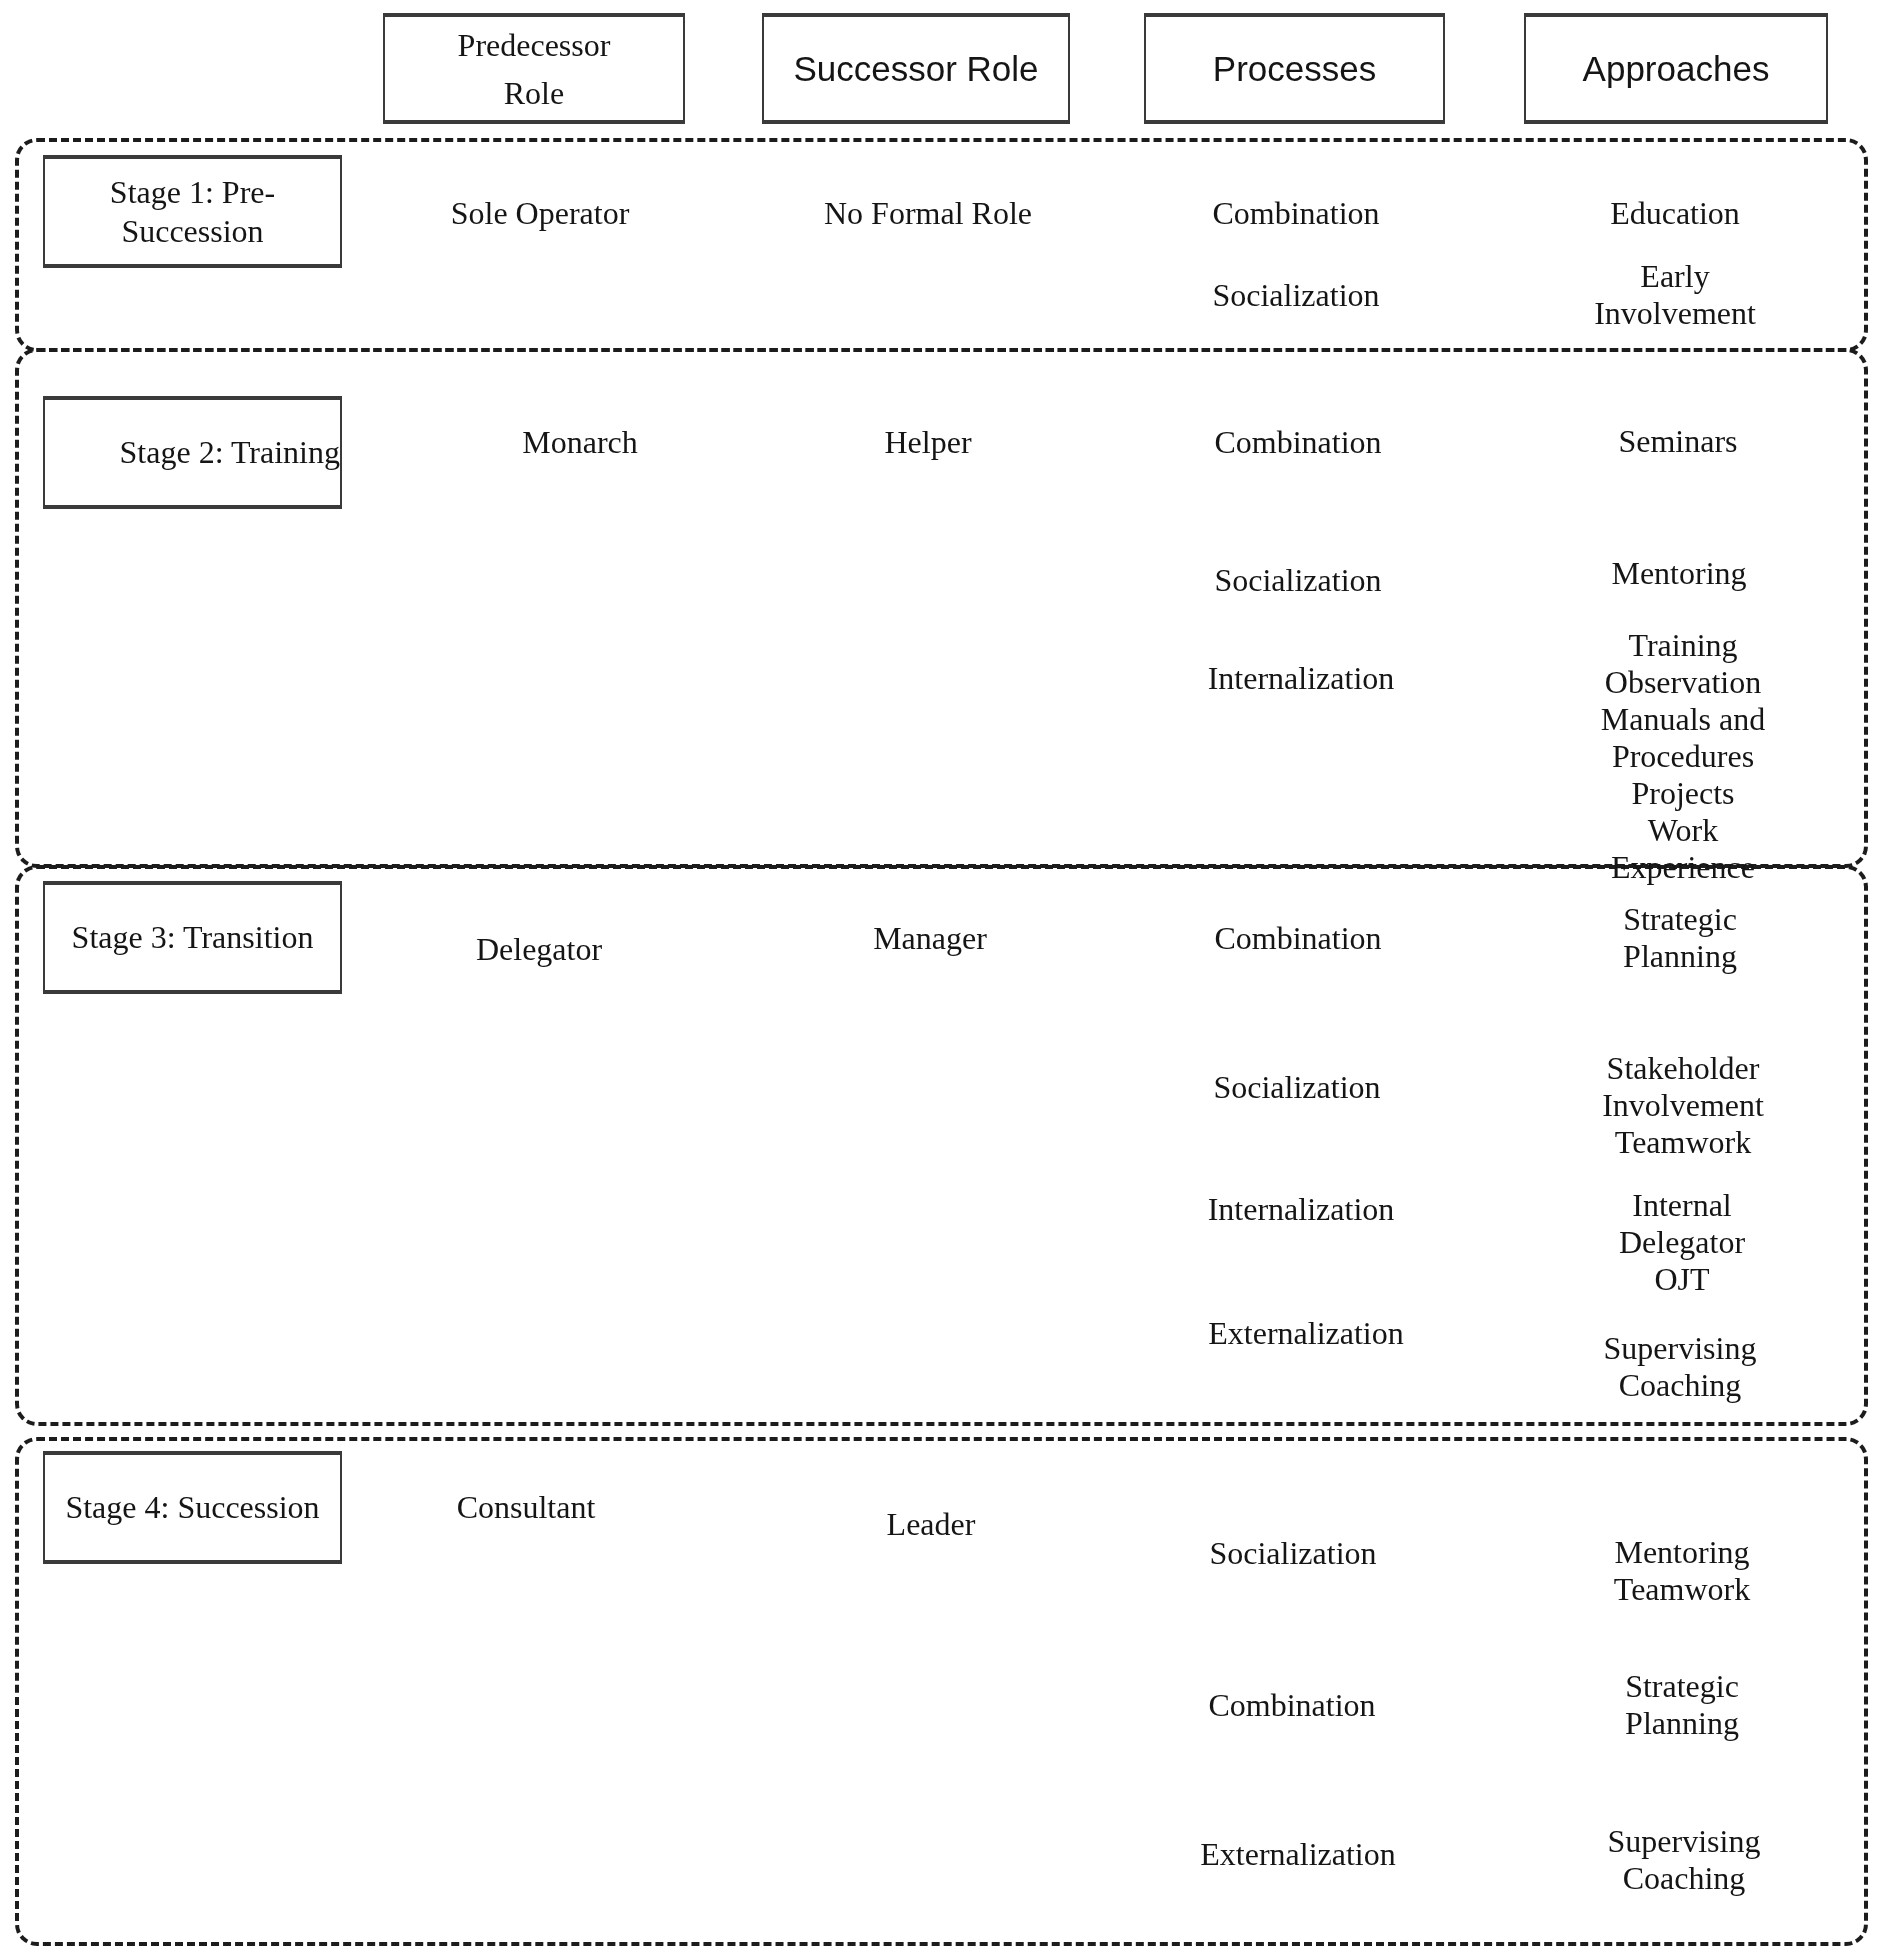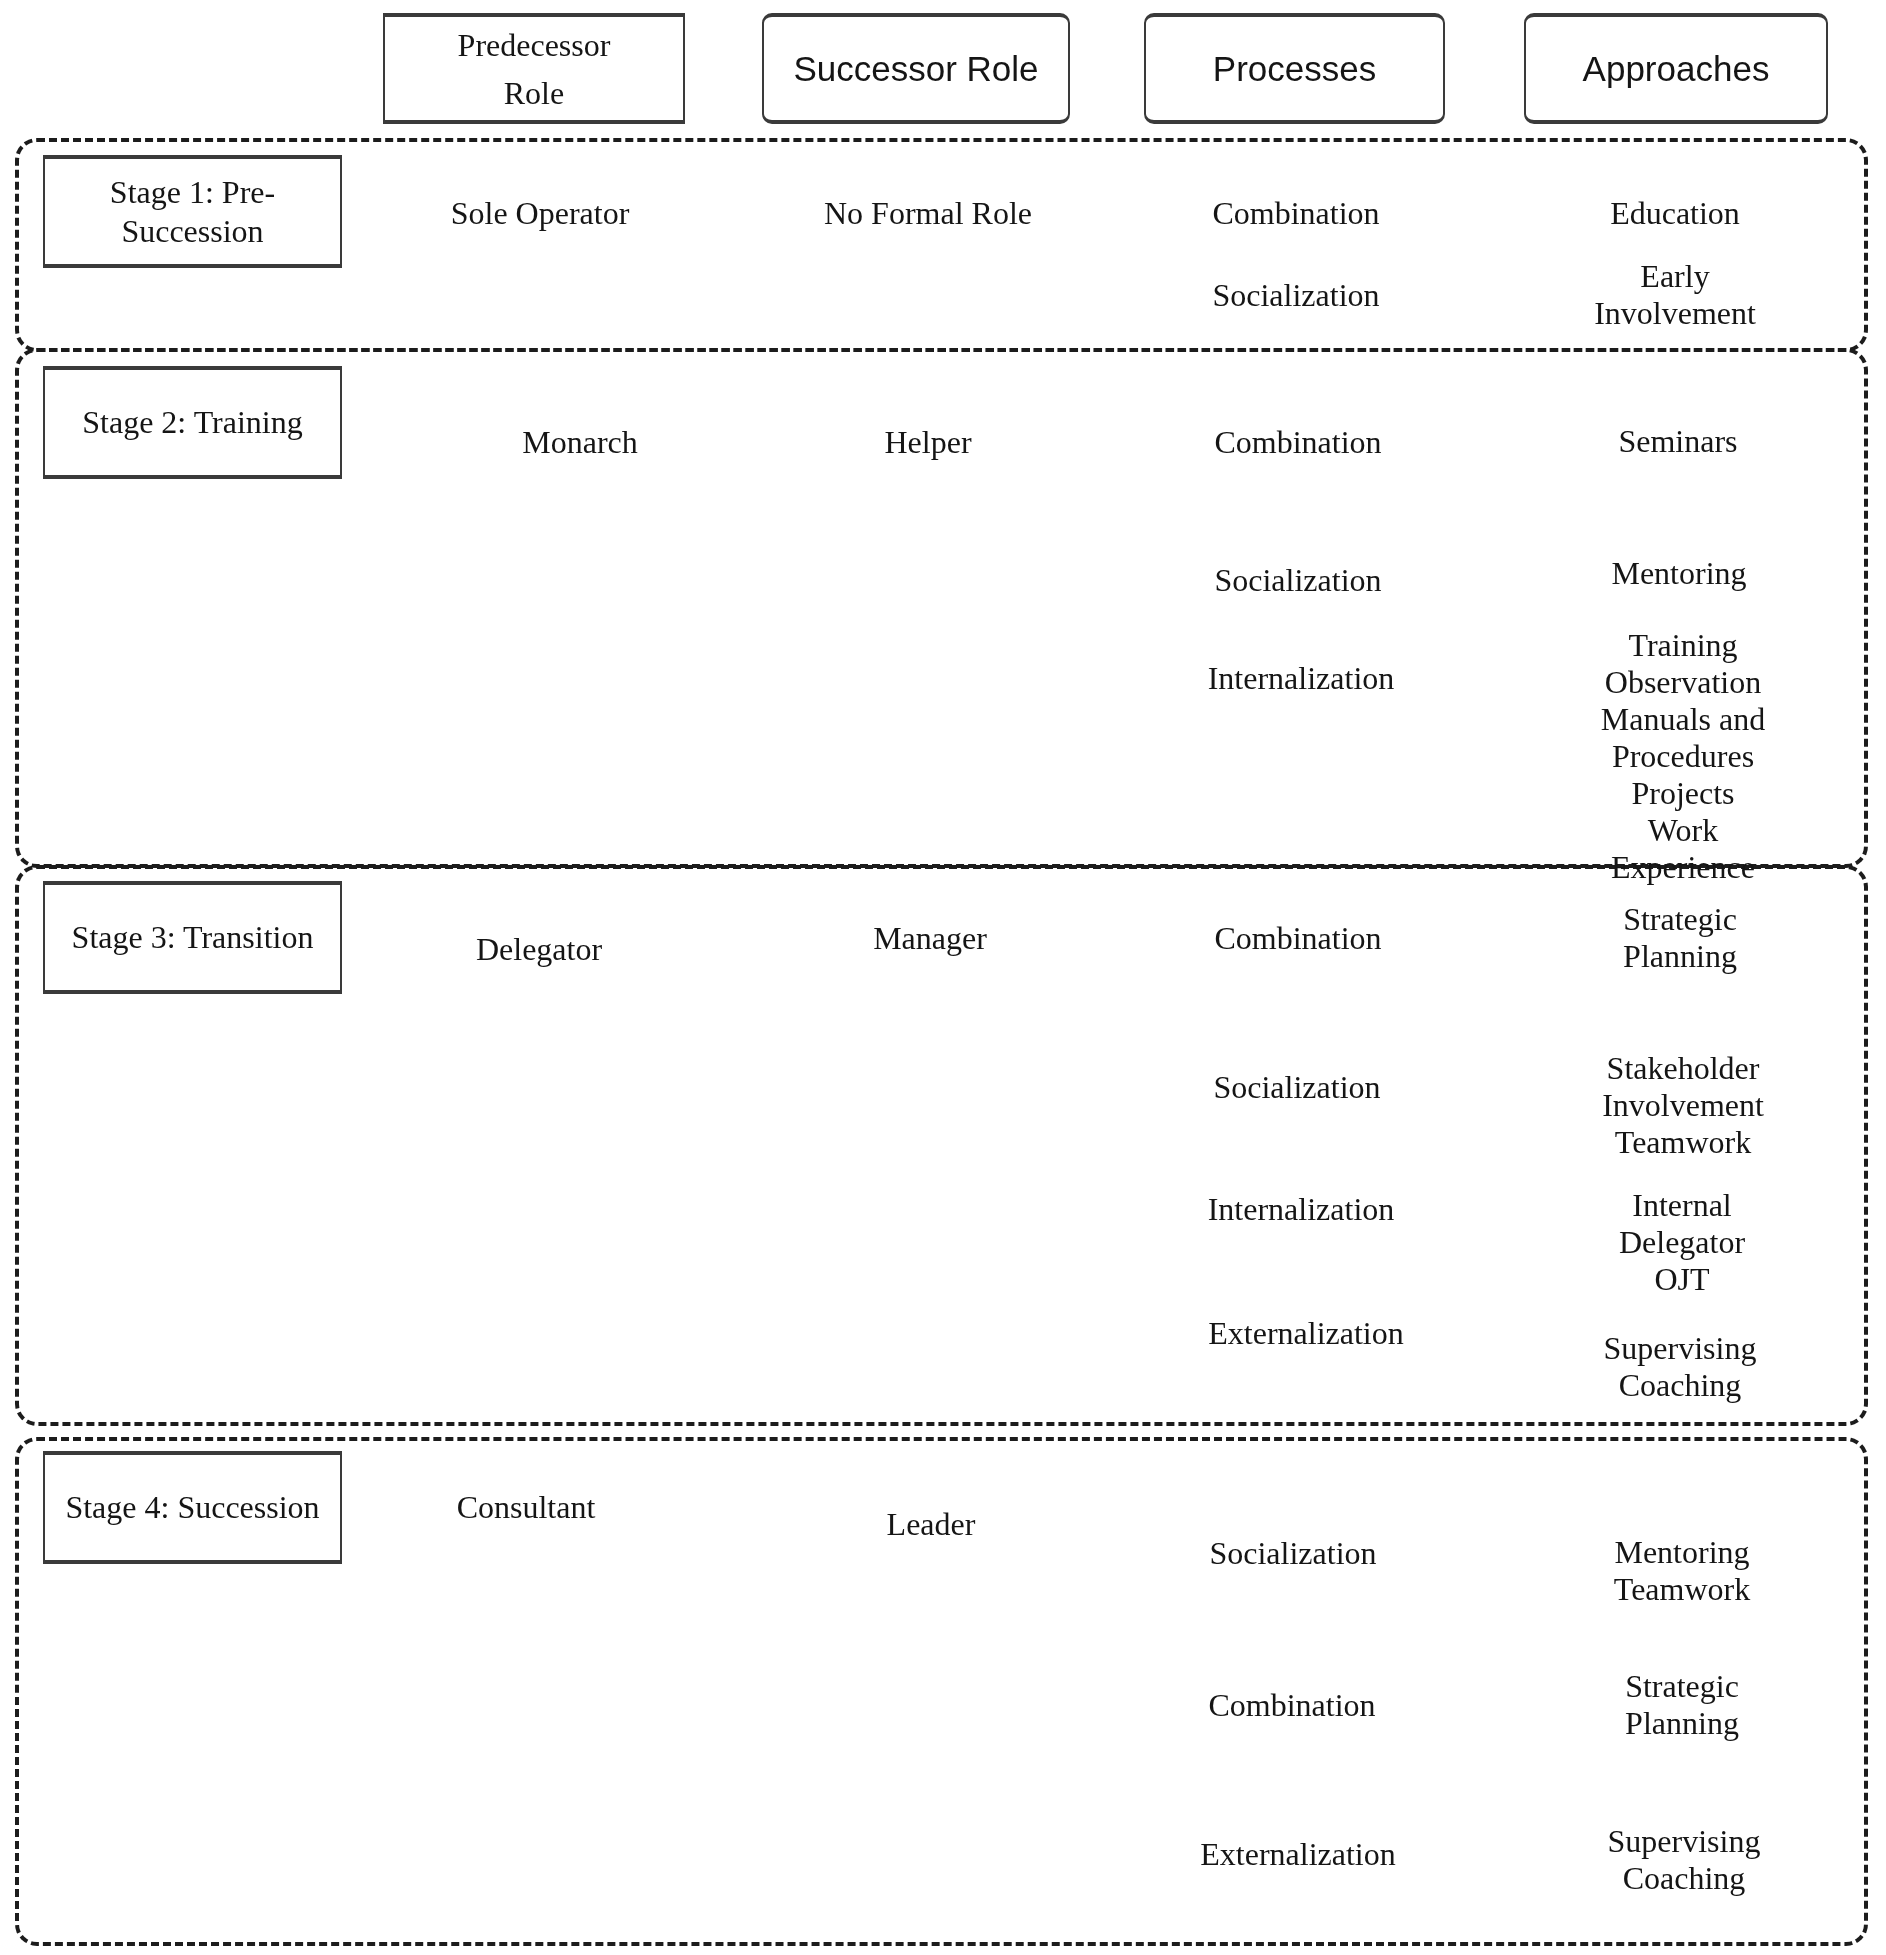--- a/index.html
+++ b/index.html
@@ -21,21 +21,21 @@
     border-bottom-width: 4.7px;
     box-sizing: border-box;
     display: flex;
     align-items: center;
     justify-content: center;
     text-align: center;
     white-space: pre-line;
     background: #fff;
   }
   .hdr-serif { font-family: "Liberation Serif", "DejaVu Serif", serif; font-size: 32px; line-height: 48px; }
-  .hdr-sans  { font-family: "Liberation Sans", "DejaVu Sans", sans-serif; font-size: 35px; line-height: 39px; border-radius: 10px; }
+  .hdr-sans  { font-family: "Liberation Sans", "DejaVu Sans", sans-serif; font-size: 35px; line-height: 39px; }
   .stage-panel {
     position: absolute;
     left: 14.7px;
     width: 1853px;
     border: 4.2px dashed #1c1c1c;
     border-radius: 22px;
     box-sizing: border-box;
   }
   .stage-label-box {
     position: absolute;
@@ -85,21 +85,21 @@
 
   <div class="stage-panel" style="top:138px;  height:214px;"></div>
   <div class="stage-panel" style="top:348px;  height:520px;"></div>
   <div class="stage-panel" style="top:865px; height:561px;"></div>
   <div class="stage-panel" style="top:1437px; height:509px;"></div>
 
   <div class="stage-label-box" style="top:155px;">
     <span>Stage 1: Pre-
 Succession</span>
   </div>
-  <div class="stage-label-box" style="top:366px;">
+  <div class="stage-label-box" style="top:396px;justify-content:flex-end;">
     <span>Stage 2: Training</span>
   </div>
   <div class="stage-label-box" style="top:881px;">
     <span>Stage 3: Transition</span>
   </div>
   <div class="stage-label-box" style="top:1451px;">
     <span>Stage 4: Succession</span>
   </div>
 
   <div class="cell" style="left:540px; top:213px;">Sole Operator</div>

